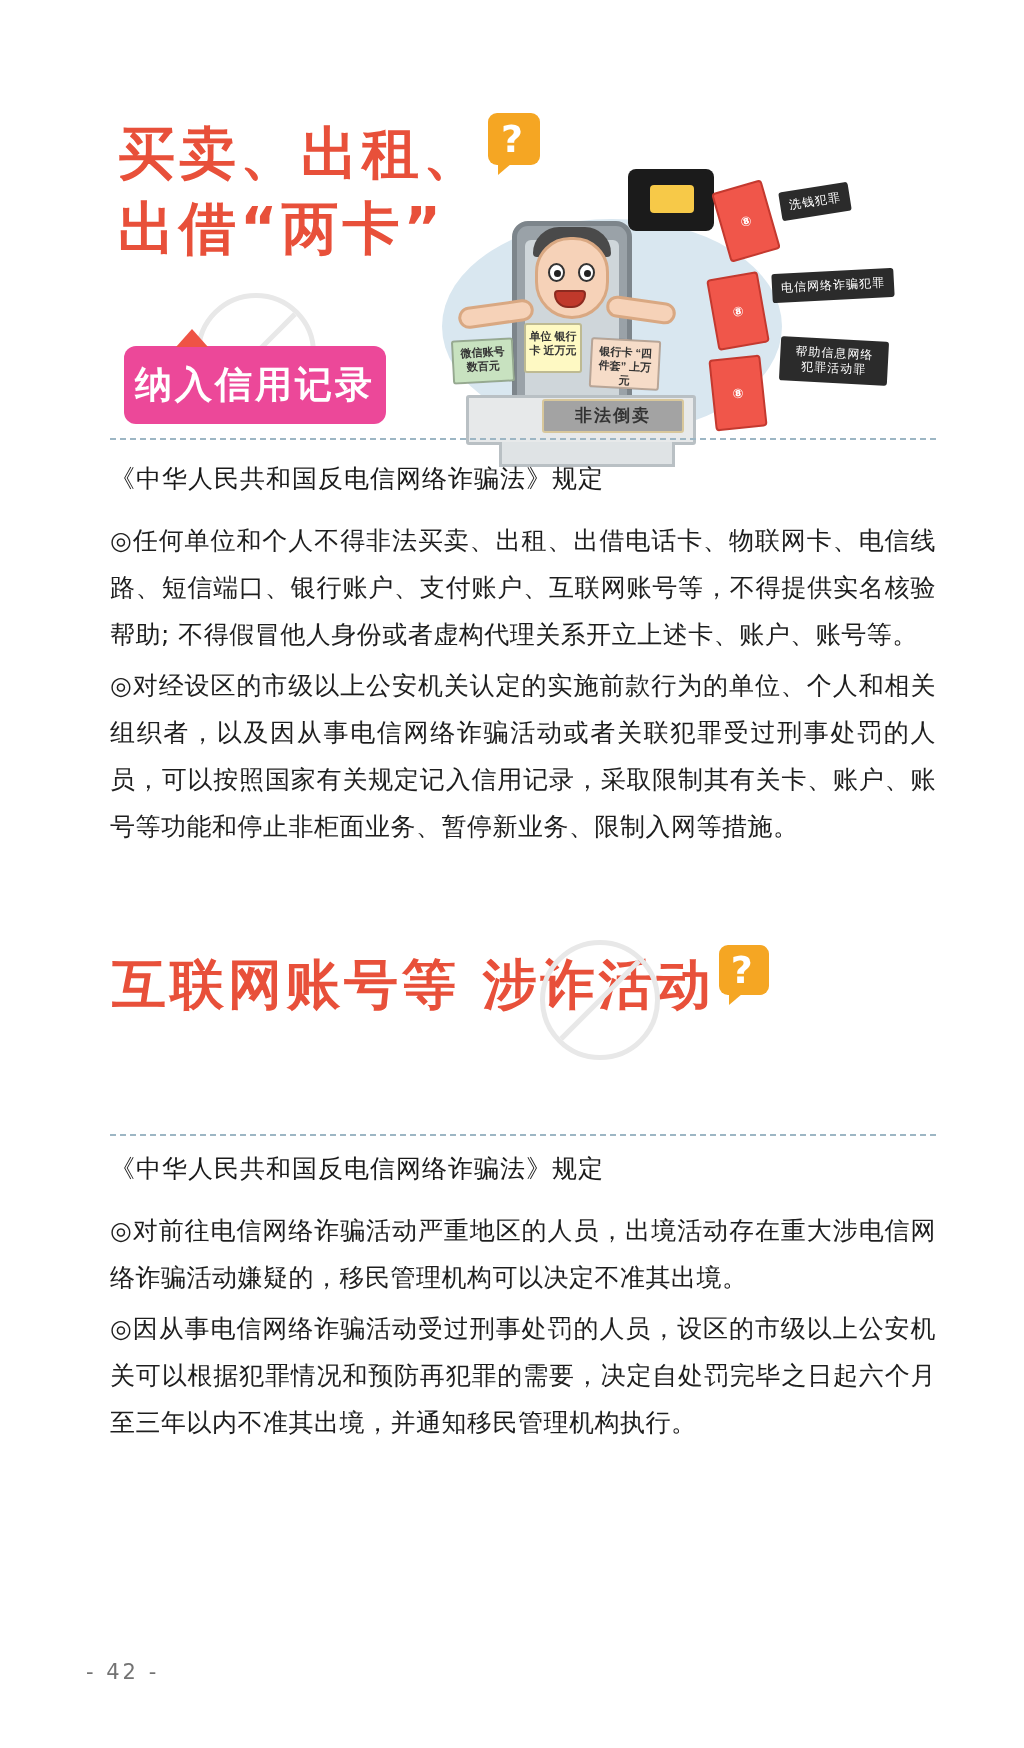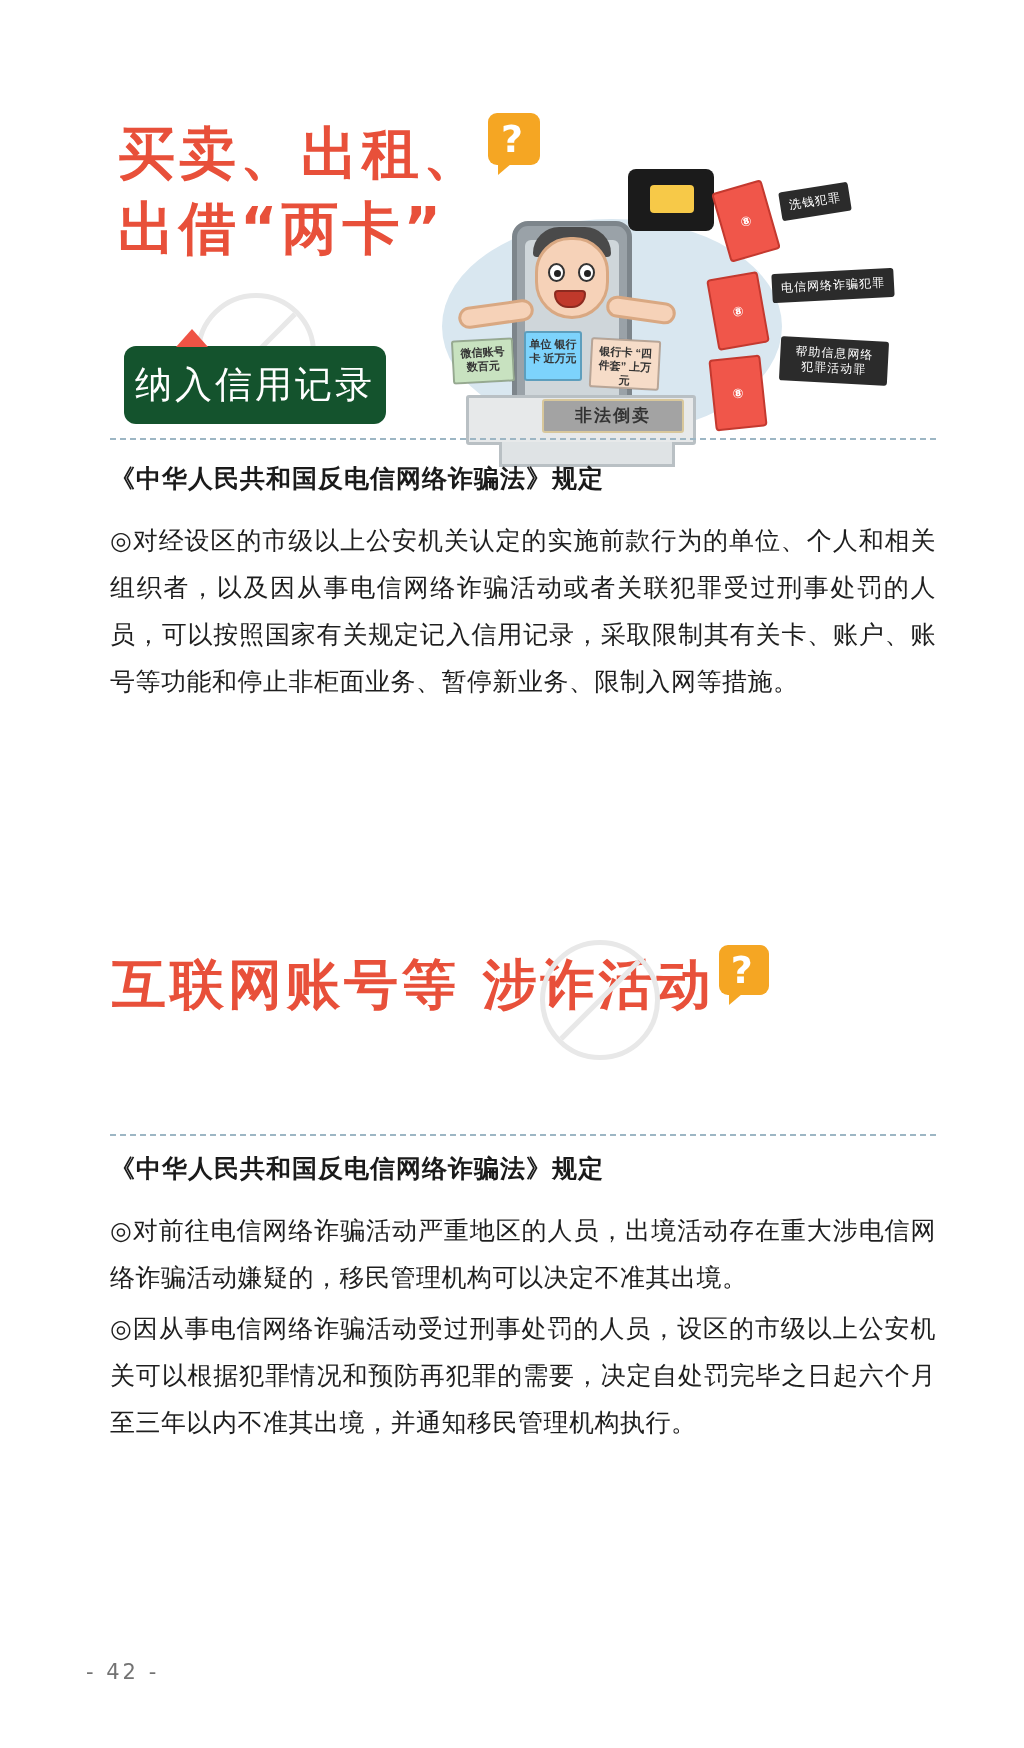--- a/index.html
+++ b/index.html
@@ -83,24 +83,24 @@
     width: 100%;
     height: 5px;
     background: #e8e8e8;
     transform: translate(-50%, -50%) rotate(-45deg);
   }
   #circle1 { left: 196px; top: 252px; width: 120px; height: 120px; }
   #circle2 { left: 540px; top: 940px; width: 120px; height: 120px; }
 
   .badge-red {
     position: absolute;
-    background: #14532d;
+    background: #ec4899;
     color: #fff;
     font-size: 37px;
-    font-weight: normal;
+    font-weight: bold;
     letter-spacing: 3px;
     border-radius: 12px;
     display: flex;
     align-items: center;
     justify-content: center;
     font-family: "DejaVu Sans", "Liberation Sans", sans-serif;
   }
   #badge1 {
     left: 124px;
     top: 305px;
@@ -247,21 +247,21 @@
     font-size: 11px;
     color: #333;
     text-align: center;
     line-height: 1.25;
     padding: 5px 3px;
     border-radius: 3px;
     font-weight: bold;
     border: 2px solid rgba(0,0,0,.25);
   }
   #cl1 { left: 32px; top: 180px; width: 62px; height: 44px; background: #c8e2c0; transform: rotate(-3deg); }
-  #cl2 { left: 104px; top: 172px; width: 58px; height: 50px; background: #7dd3fc; }
+  #cl2 { left: 104px; top: 164px; width: 58px; height: 50px; background: #fef9c3; }
   #cl3 { left: 170px; top: 180px; width: 70px; height: 50px; background: #f6dcc8; transform: rotate(3deg); }
   #cl4 {
     left: 122px; top: 240px; width: 142px; height: 34px;
     background: #a3a3a3; font-size: 17px; letter-spacing: 2px;
     display: flex; align-items: center; justify-content: center;
     border: 2px solid #d8c79b;
   }
   .yellowcard {
     position: absolute;
     left: 208px;
@@ -326,21 +326,21 @@
   
   .body-block {
     position: absolute;
     left: 110px;
     width: 826px;
   }
   #body1 { top: 462px; }
   #body2 { top: 1152px; }
   .law-heading {
     font-size: 25px;
-    font-weight: bold;
+    font-weight: normal;
     color: #1a1a1a;
     margin-bottom: 22px;
     letter-spacing: 1px;
     font-family: "DejaVu Sans", "Liberation Sans", sans-serif;
   }
   .para {
     font-size: 25px;
     color: #1e1e1e;
     line-height: 1.88;
     text-align: justify;
@@ -427,20 +427,21 @@
       <div class="crimetag" id="ct1">洗钱犯罪</div>
       <div class="crimetag" id="ct2">电信网络诈骗犯罪</div>
       <div class="crimetag" id="ct3">帮助信息网络犯罪活动罪</div>
     </div>
   </div>
 
   <div class="divider" id="div1"></div>
 
   <div class="body-block" id="body1">
     <div class="law-heading">《中华人民共和国反电信网络诈骗法》规定</div>
+    <p class="para">◎任何单位和个人不得非法买卖、出租、出借电话卡、物联网卡、电信线路、短信端口、银行账户、支付账户、互联网账号等，不得提供实名核验帮助; 不得假冒他人身份或者虚构代理关系开立上述卡、账户、账号等。</p>
     <p class="para">◎对经设区的市级以上公安机关认定的实施前款行为的单位、个人和相关组织者，以及因从事电信网络诈骗活动或者关联犯罪受过刑事处罚的人员，可以按照国家有关规定记入信用记录，采取限制其有关卡、账户、账号等功能和停止非柜面业务、暂停新业务、限制入网等措施。</p>
   </div>
 
   <div class="hero-title2">
     <span>互联网账号等</span>
     <span class="line2"><span>涉诈活动</span><span class="qmark qmark-sm"><span>?</span></span></span>
   </div>
 
   <div class="no-circle" id="circle2"></div>
 

